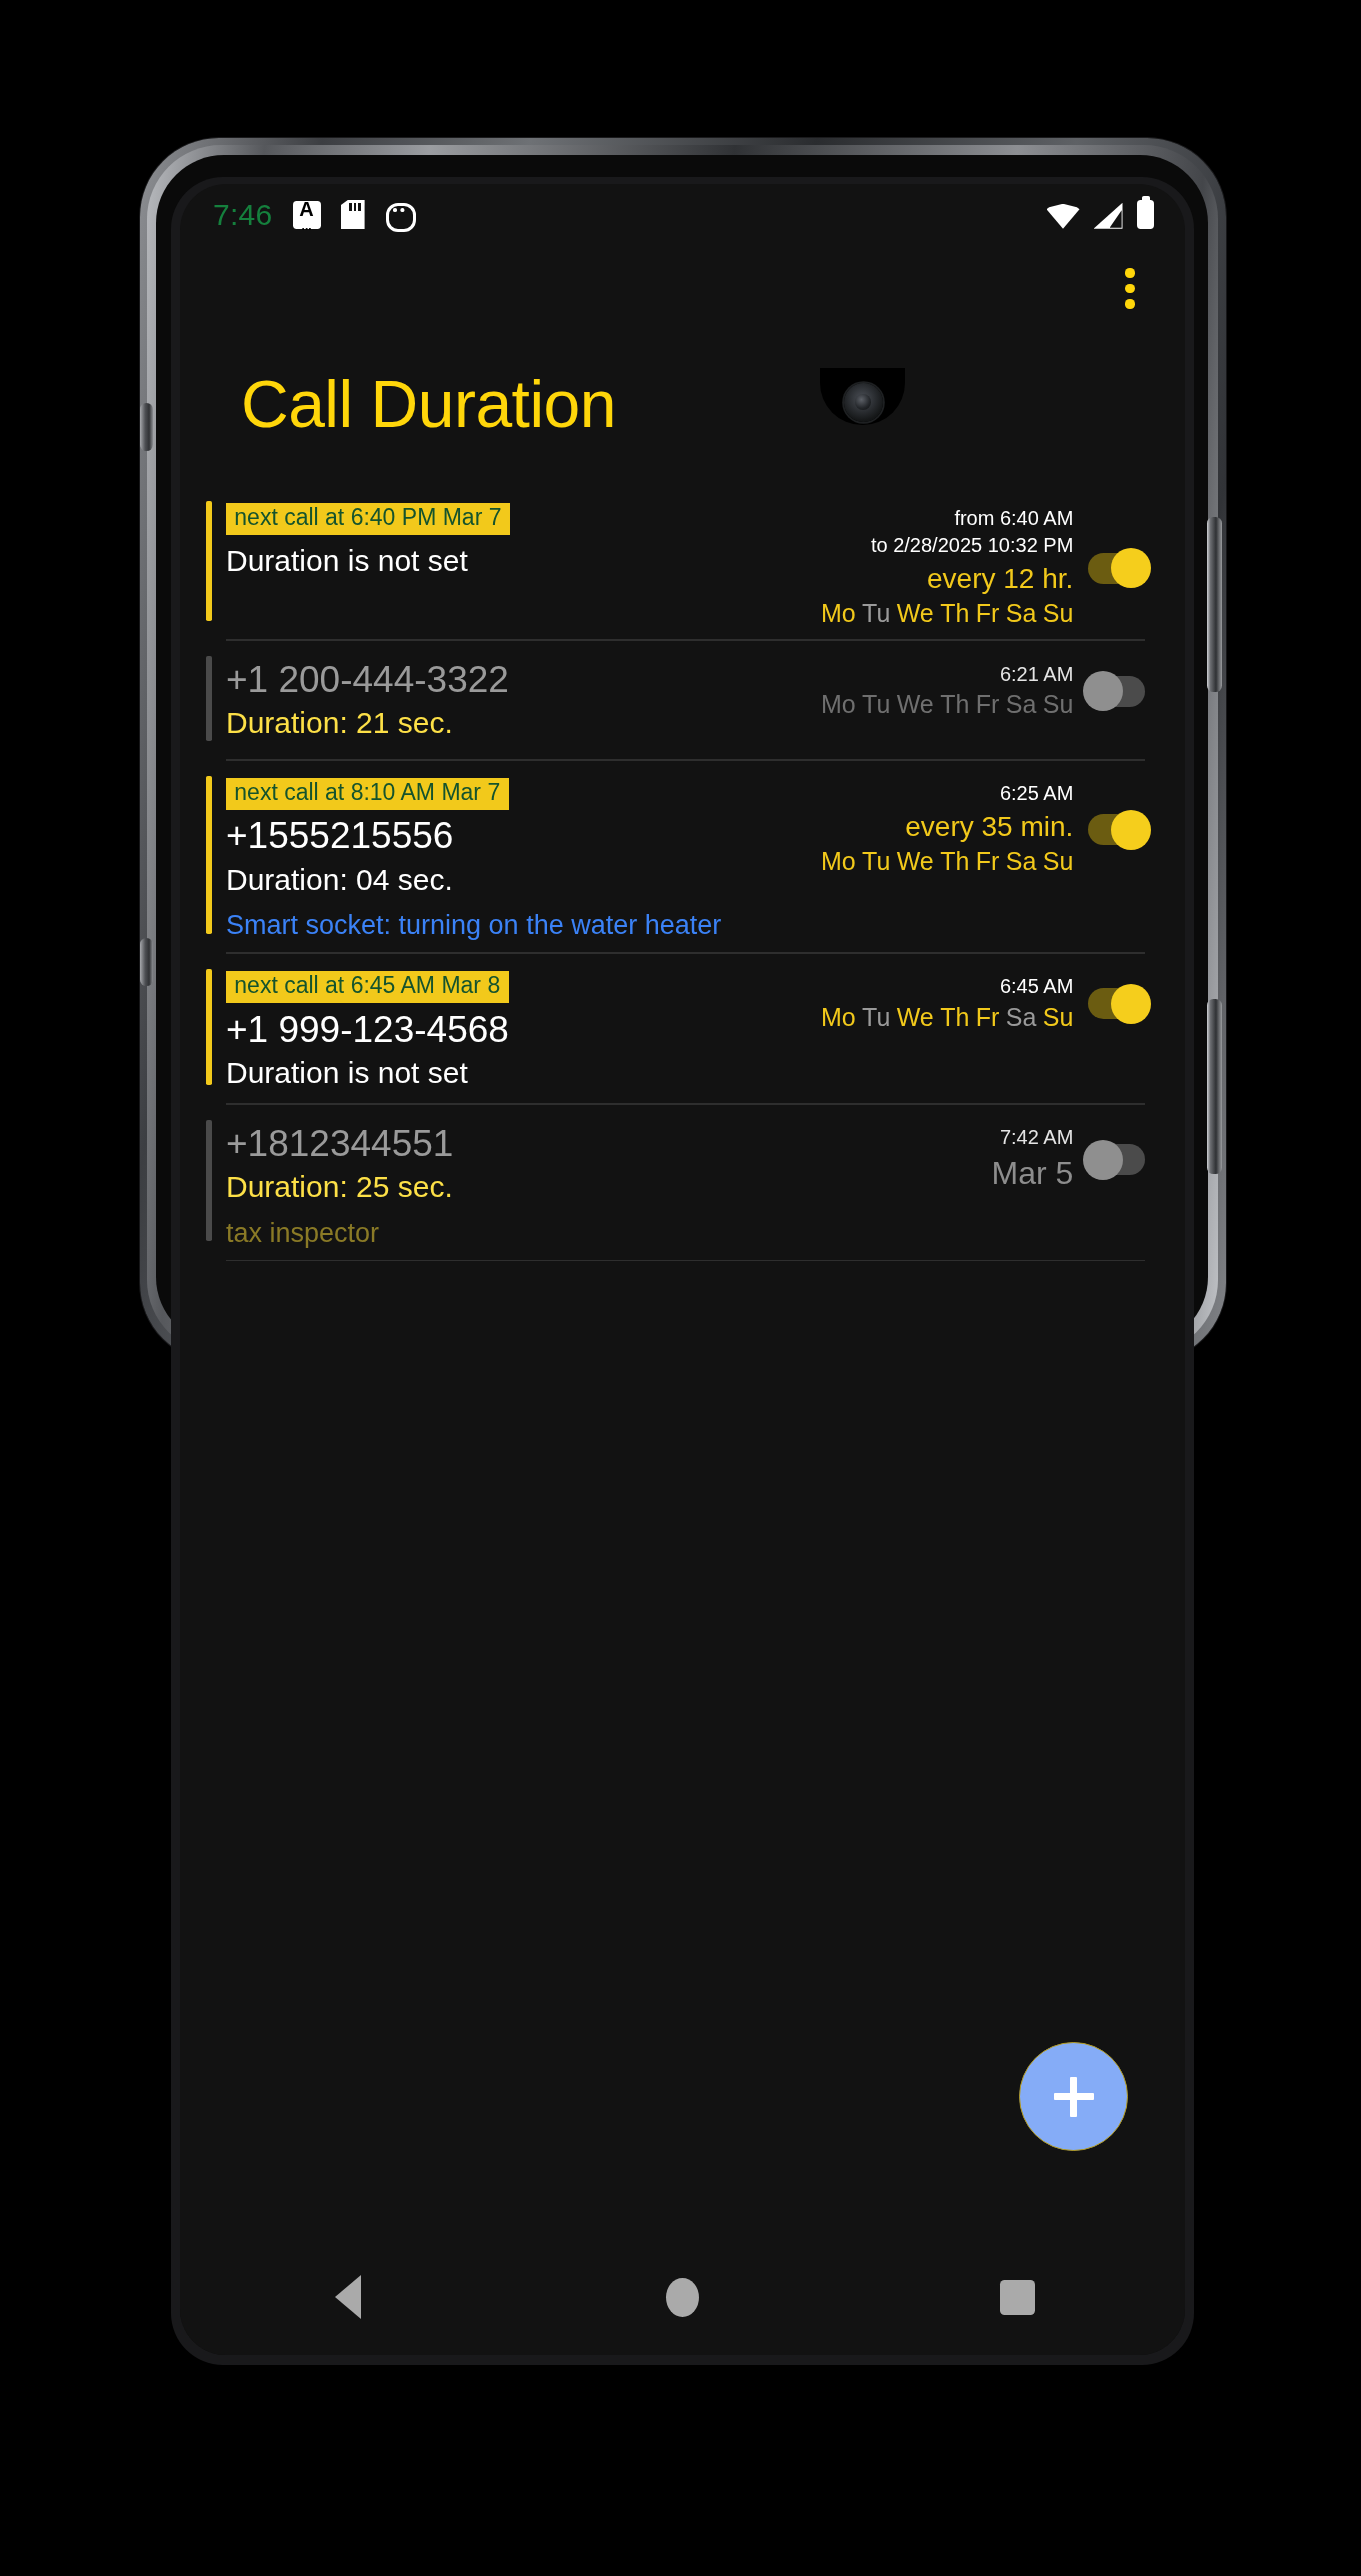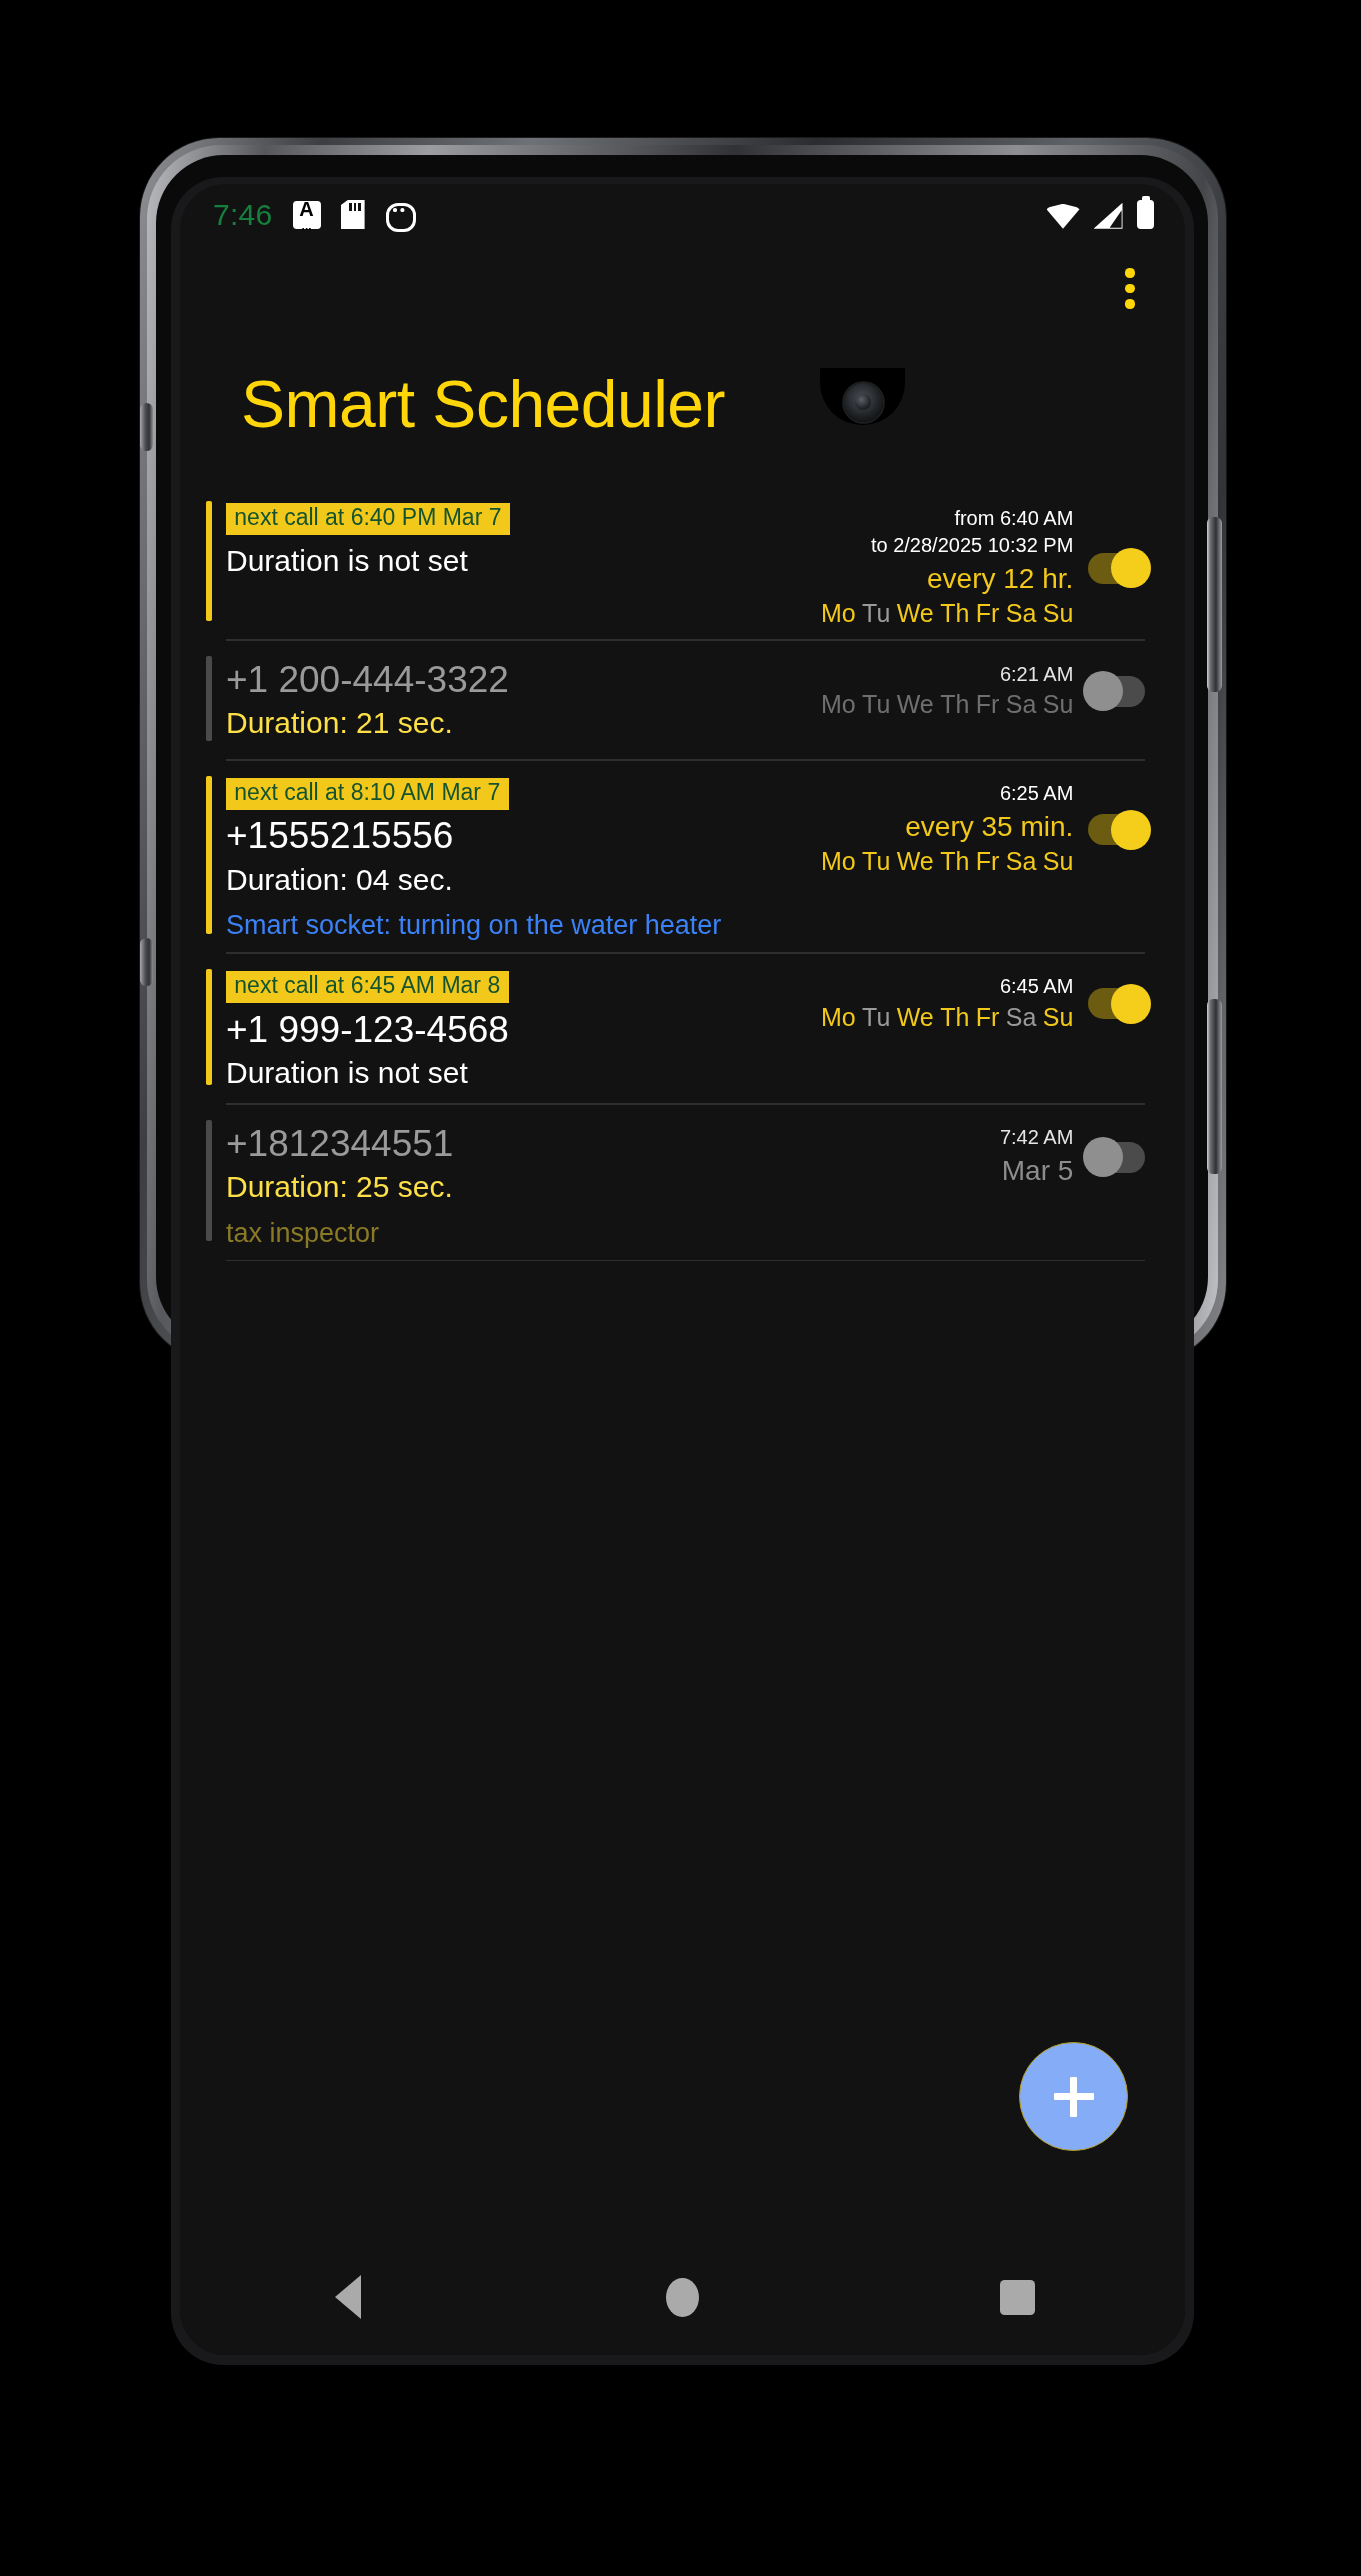--- a/index.html
+++ b/index.html
@@ -157,21 +157,21 @@
   .duration.off{ color:#fde047; }
   .note{ font-size:27px; margin-top:11px; }
   .note.on{ color:#3b82f6; }
   .note.off{ color:#8a7a26; }
 
   .r-time{ font-size:20px; line-height:1.22; }
   .r-time.on{ color:#ffffff; }
   .r-time.off{ color:#e5e5e5; }
   .r-sub{ font-size:28px; line-height:1.25; }
   .r-sub.on{ color:#F2C91B; }
-  .r-date{ font-size:28px; line-height:1.25; color:#8d8d8d; }
+  .r-date{ font-size:32px; line-height:1.25; color:#8d8d8d; }
 
   .days{ display:flex; gap:6.4px; justify-content:flex-end; font-size:25px; line-height:1.2; }
   .days span.a{ color:#F2C91B; }
   .days span.i{ color:#9a9a9a; }
   .days.off span{ color:#6f6f6f; }
 
   .sw{ width:57px; height:31px; border-radius:15.6px; position:relative; flex:0 0 auto; margin-top:1.8px; }
   .sw.on{ background:#6b5c11; }
   .sw.off{ background:#4b4b4b; }
   .sw i{ position:absolute; top:-4.6px; width:40px; height:40px; border-radius:50%; display:block; }
@@ -238,21 +238,21 @@
     </div>
 
     <div class="app">
 
       <div class="overflow-btn">
         <i></i>
           <i></i>
           <i></i>
       </div>
 
-      <div class="page-title">Smart Scheduler</div>
+      <div class="page-title">Call Duration</div>
 
       <div class="list" id="schedule-list">
           <div class="row">
             <div class="accent on"></div>
             <div class="row-inner">
               <div class="left-col"><div class="badge">next call at 6:40 PM Mar 7</div><div class="duration on">Duration is not set</div></div>
               <div class="right-col">
                 <div class="right-text">
                   <div class="r-time on">from 6:40 AM</div>
                   <div class="r-time on">to 2/28/2025 10:32 PM</div>

